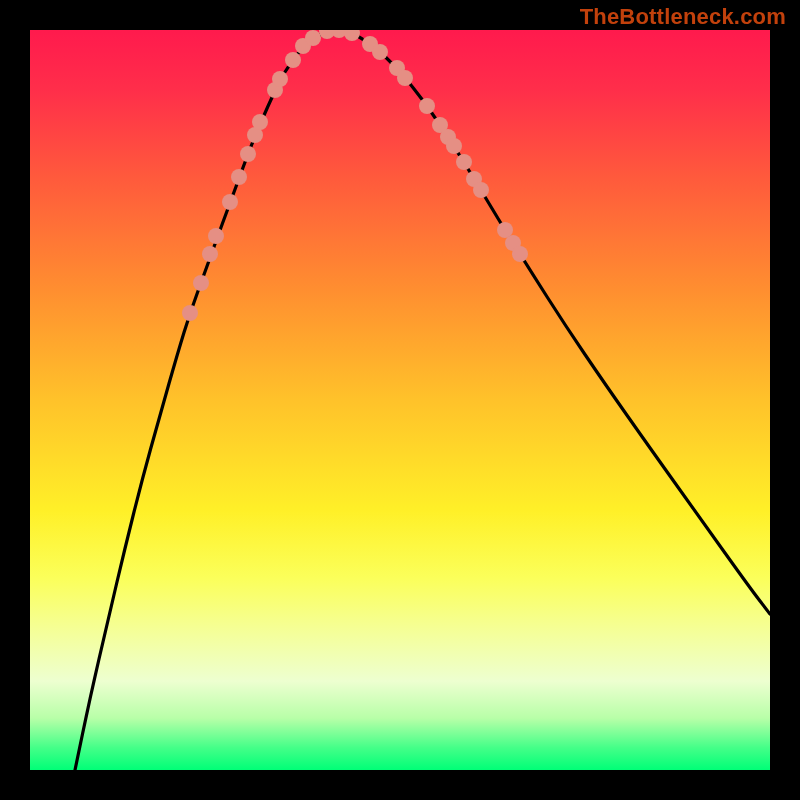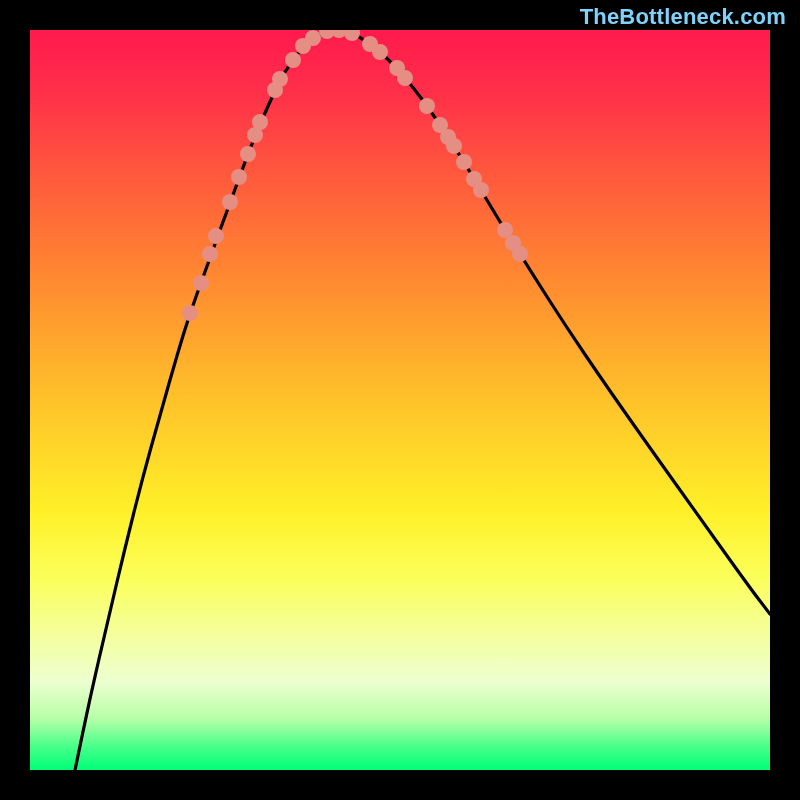--- a/index.html
+++ b/index.html
@@ -39,21 +39,21 @@
       #00ff77 100%
     );
   }
   .watermark {
     position: absolute;
     top: 4px;
     right: 14px;
     font-family: Arial, Helvetica, sans-serif;
     font-size: 22px;
     font-weight: 600;
-    color: #7dd3fc;
+    color: #c2410c;
     letter-spacing: 0.2px;
     user-select: none;
   }
   svg.curve {
     position: absolute;
     left: 0;
     top: 0;
   }
   .dot {
     fill: #e58f84;

